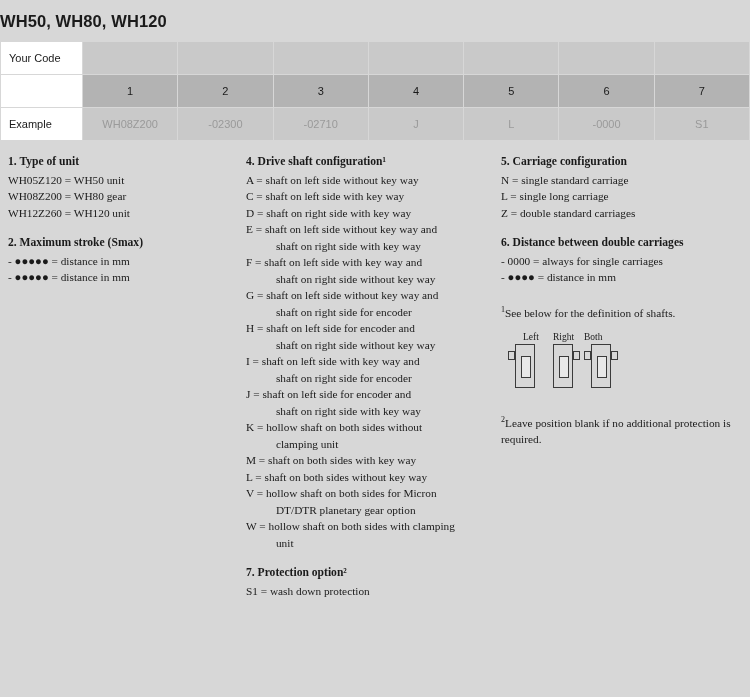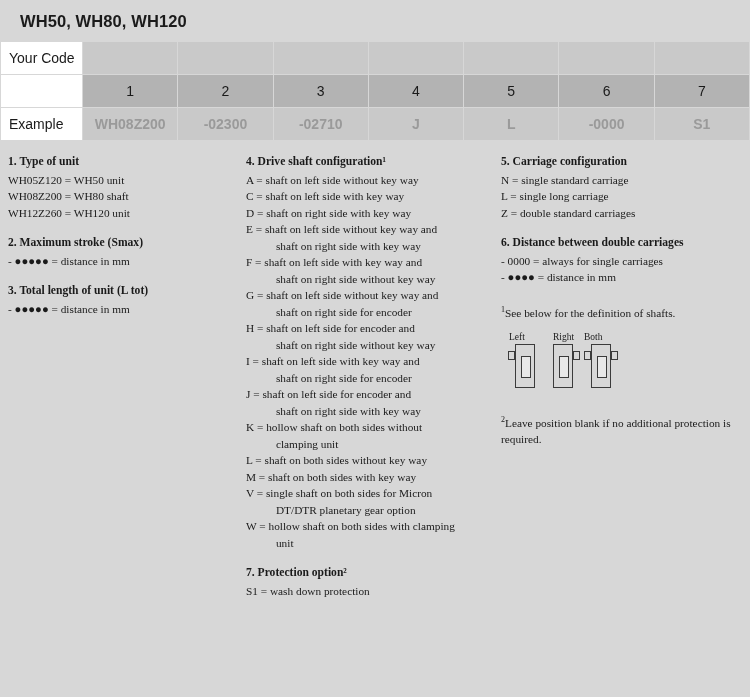--- a/index.html
+++ b/index.html
@@ -16,50 +16,49 @@
   }
   .page {
     position: relative;
     width: 750px;
     height: 697px;
     background: #d7d7d7;
   }
   .title {
     font-size: 16.5px;
     font-weight: bold;
-    padding: 12px 0 10px 12px;
+    padding: 12px 0 10px 0;
     letter-spacing: 0.1px;
-    margin-left: 8px;
   }
   table.code-table {
     border-collapse: collapse;
     width: 750px;
     table-layout: fixed;
   }
   table.code-table td {
     border: 1px solid #d7d7d7;
     height: 30px;
     vertical-align: middle;
     text-align: center;
-    font-size: 14px;
+    font-size: 11px;
   }
   .hdr-label {
     background: #ffffff;
     text-align: left !important;
     padding-left: 8px;
     font-size: 11.5px;
   }
   .num-cell {
     background: #b3b3b3;
     font-size: 11px;
   }
   .ex-cell {
     background: #c9c9c9;
     color: #9a9a9a;
-    font-weight: bold;
+    font-weight: normal;
     font-size: 14px;
   }
   .blank-cell {
     background: #c9c9c9;
   }
   .columns {
     display: flex;
     margin-top: 13px;
     padding: 0 8px 0 8px;
     gap: 0;
@@ -186,27 +185,26 @@
         <td class="ex-cell">S1</td>
       </tr>
     </tbody>
   </table>
 
   <div class="columns">
 
     <div class="col col1">
       <div class="sec-head">1. Type of unit</div>
       <div class="line">WH05Z120 = WH50 unit</div>
-      <div class="line">WH08Z200 = WH80 shaft</div>
+      <div class="line">WH08Z200 = WH80 gear</div>
       <div class="line">WH12Z260 = WH120 unit</div>
 
       <div class="sec-head spaced">2. Maximum stroke (Smax)</div>
       <div class="line">- ●●●●● = distance in mm</div>
 
-      <div class="sec-head spaced">3. Total length of unit (L tot)</div>
       <div class="line">- ●●●●● = distance in mm</div>
     </div>
 
     <div class="col col2">
       <div class="sec-head">4. Drive shaft configuration¹</div>
       <div class="line indent">A = shaft on left side without key way</div>
       <div class="line indent">C = shaft on left side with key way</div>
       <div class="line indent">D = shaft on right side with key way</div>
       <div class="line indent">E = shaft on left side without key way and
       shaft on right side with key way</div>
@@ -215,23 +213,23 @@
       <div class="line indent">G = shaft on left side without key way and
       shaft on right side for encoder</div>
       <div class="line indent">H = shaft on left side for encoder and
       shaft on right side without key way</div>
       <div class="line indent">I = shaft on left side with key way and
       shaft on right side for encoder</div>
       <div class="line indent">J = shaft on left side for encoder and
       shaft on right side with key way</div>
       <div class="line indent">K = hollow shaft on both sides without
       clamping unit</div>
+      <div class="line indent">M = shaft on both sides with key way</div>
       <div class="line indent">L = shaft on both sides without key way</div>
-      <div class="line indent">M = shaft on both sides with key way</div>
-      <div class="line indent">V = single shaft on both sides for Micron
+      <div class="line indent">V = hollow shaft on both sides for Micron
       DT/DTR planetary gear option</div>
       <div class="line indent">W = hollow shaft on both sides with clamping
       unit</div>
 
       <div class="sec-head spaced">7. Protection option²</div>
       <div class="line">S1 = wash down protection</div>
     </div>
 
     <div class="col col3">
       <div class="sec-head">5. Carriage configuration</div>
@@ -241,21 +239,21 @@
 
       <div class="sec-head spaced">6. Distance between double carriages</div>
       <div class="line">- 0000 = always for single carriages</div>
       <div class="line">- ●●●● = distance in mm</div>
 
       <div class="note">
         <span class="sup">1</span><span>See below for the definition of shafts.</span>
       </div>
 
       <div class="shaft-fig">
-        <div class="shaft-cap" style="left:4px">Left</div>
+        <div class="shaft-cap" style="left:18px">Left</div>
         <div class="shaft-cap" style="left:48px">Right</div>
         <div class="shaft-cap" style="left:79px">Both</div>
 
         <div class="shaft-item" style="left:10px">
           <div class="sh-body">
             <div class="sh-inner"></div>
             <div class="sh-stub left"></div>
           </div>
         </div>
         <div class="shaft-item" style="left:48px">

